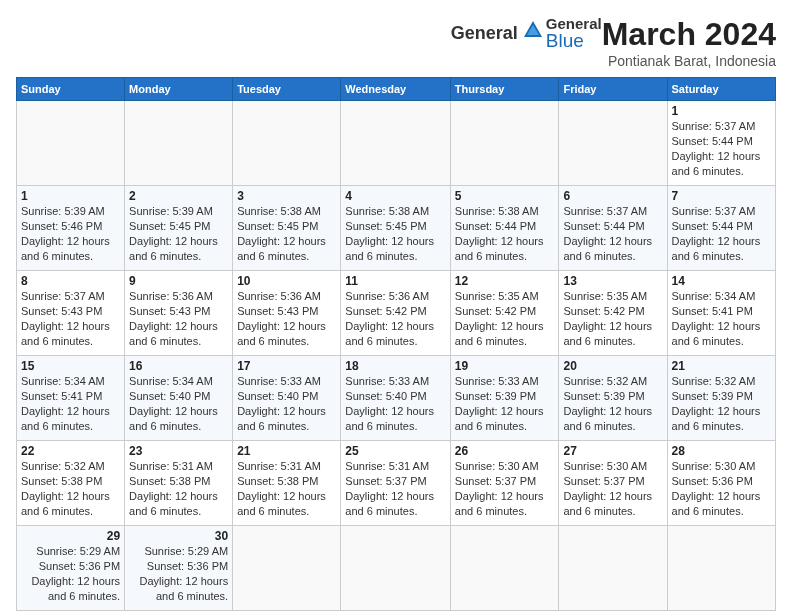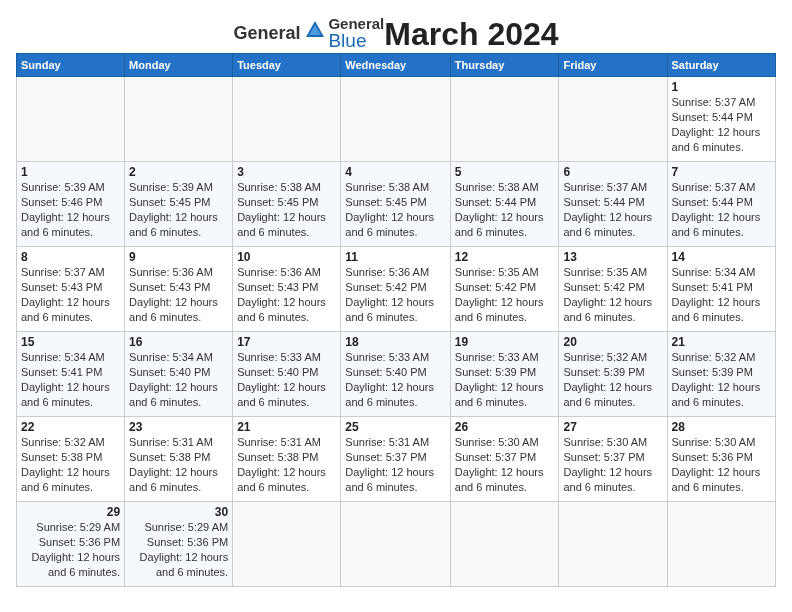--- a/index.html
+++ b/index.html
@@ -11,23 +11,23 @@
       overflow: hidden;
     }
     .page {
       width: 792px;
       height: 612px;
       padding: 16px 16px 10px 16px;
       background: #fff;
     }
     .header {
       display: flex;
-      justify-content: center;
+      justify-content: flex-end;
       align-items: flex-start;
-      margin-bottom: 0;
+      margin-bottom: 8px;
     }
     .logo-area {
       display: flex;
       flex-direction: column;
       align-items: flex-start;
     }
     .logo {
       display: flex;
       align-items: center;
       gap: 2px;
@@ -121,20 +121,21 @@
           </svg>
         </span>
         <span style="display:flex;flex-direction:column;line-height:1">
           <span class="logo-text-general" style="font-size:15px;font-weight:bold;color:#333;">General</span>
           <span class="logo-text-blue" style="font-size:19px;font-weight:normal;color:#1a6bb5;">Blue</span>
         </span>
       </div>
     </div>
     <div class="title-area">
       <div class="month-title">March 2024</div>
+      <div class="subtitle">Pontianak Barat, Indonesia</div>
     </div>
   </div>
 
   <table class="calendar">
     <thead>
       <tr>
       <th>Sunday</th>
           <th>Monday</th>
           <th>Tuesday</th>
           <th>Wednesday</th>

